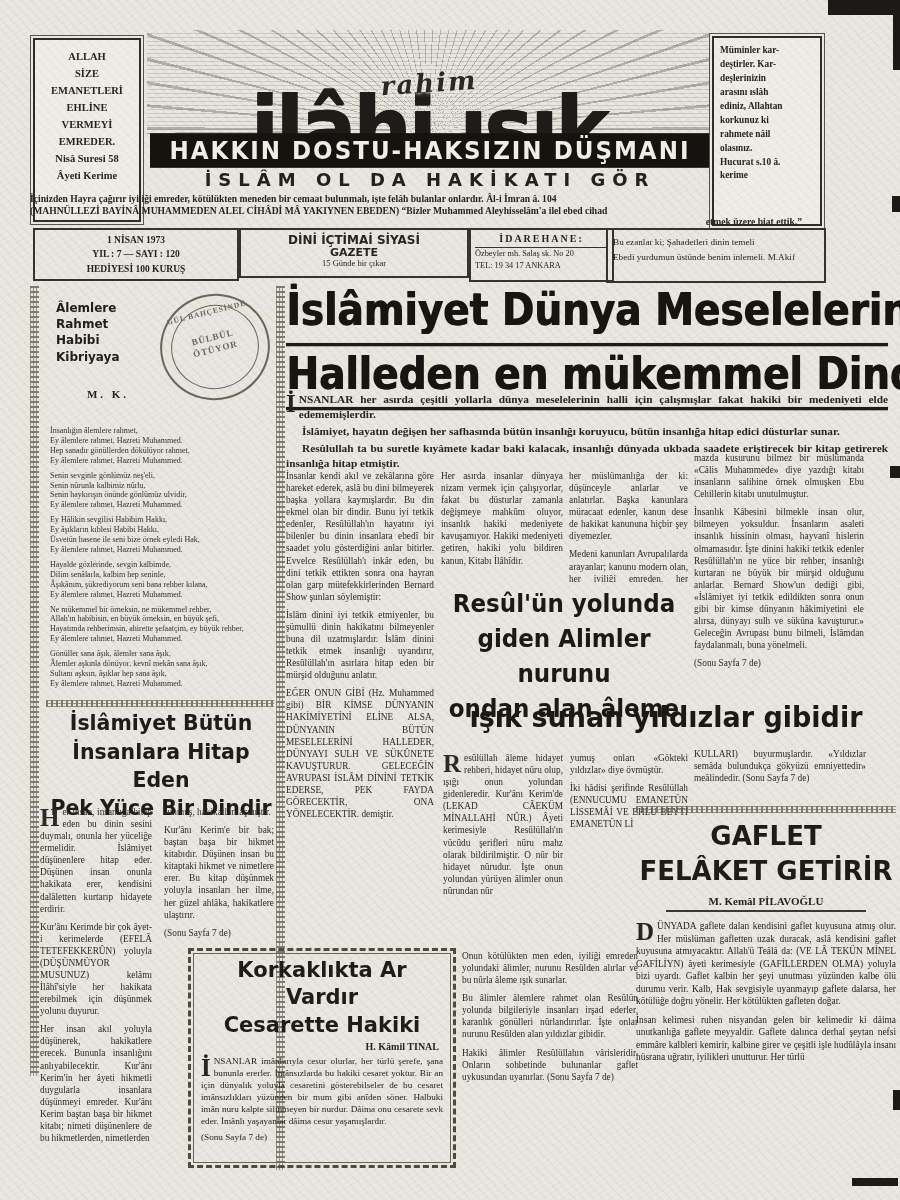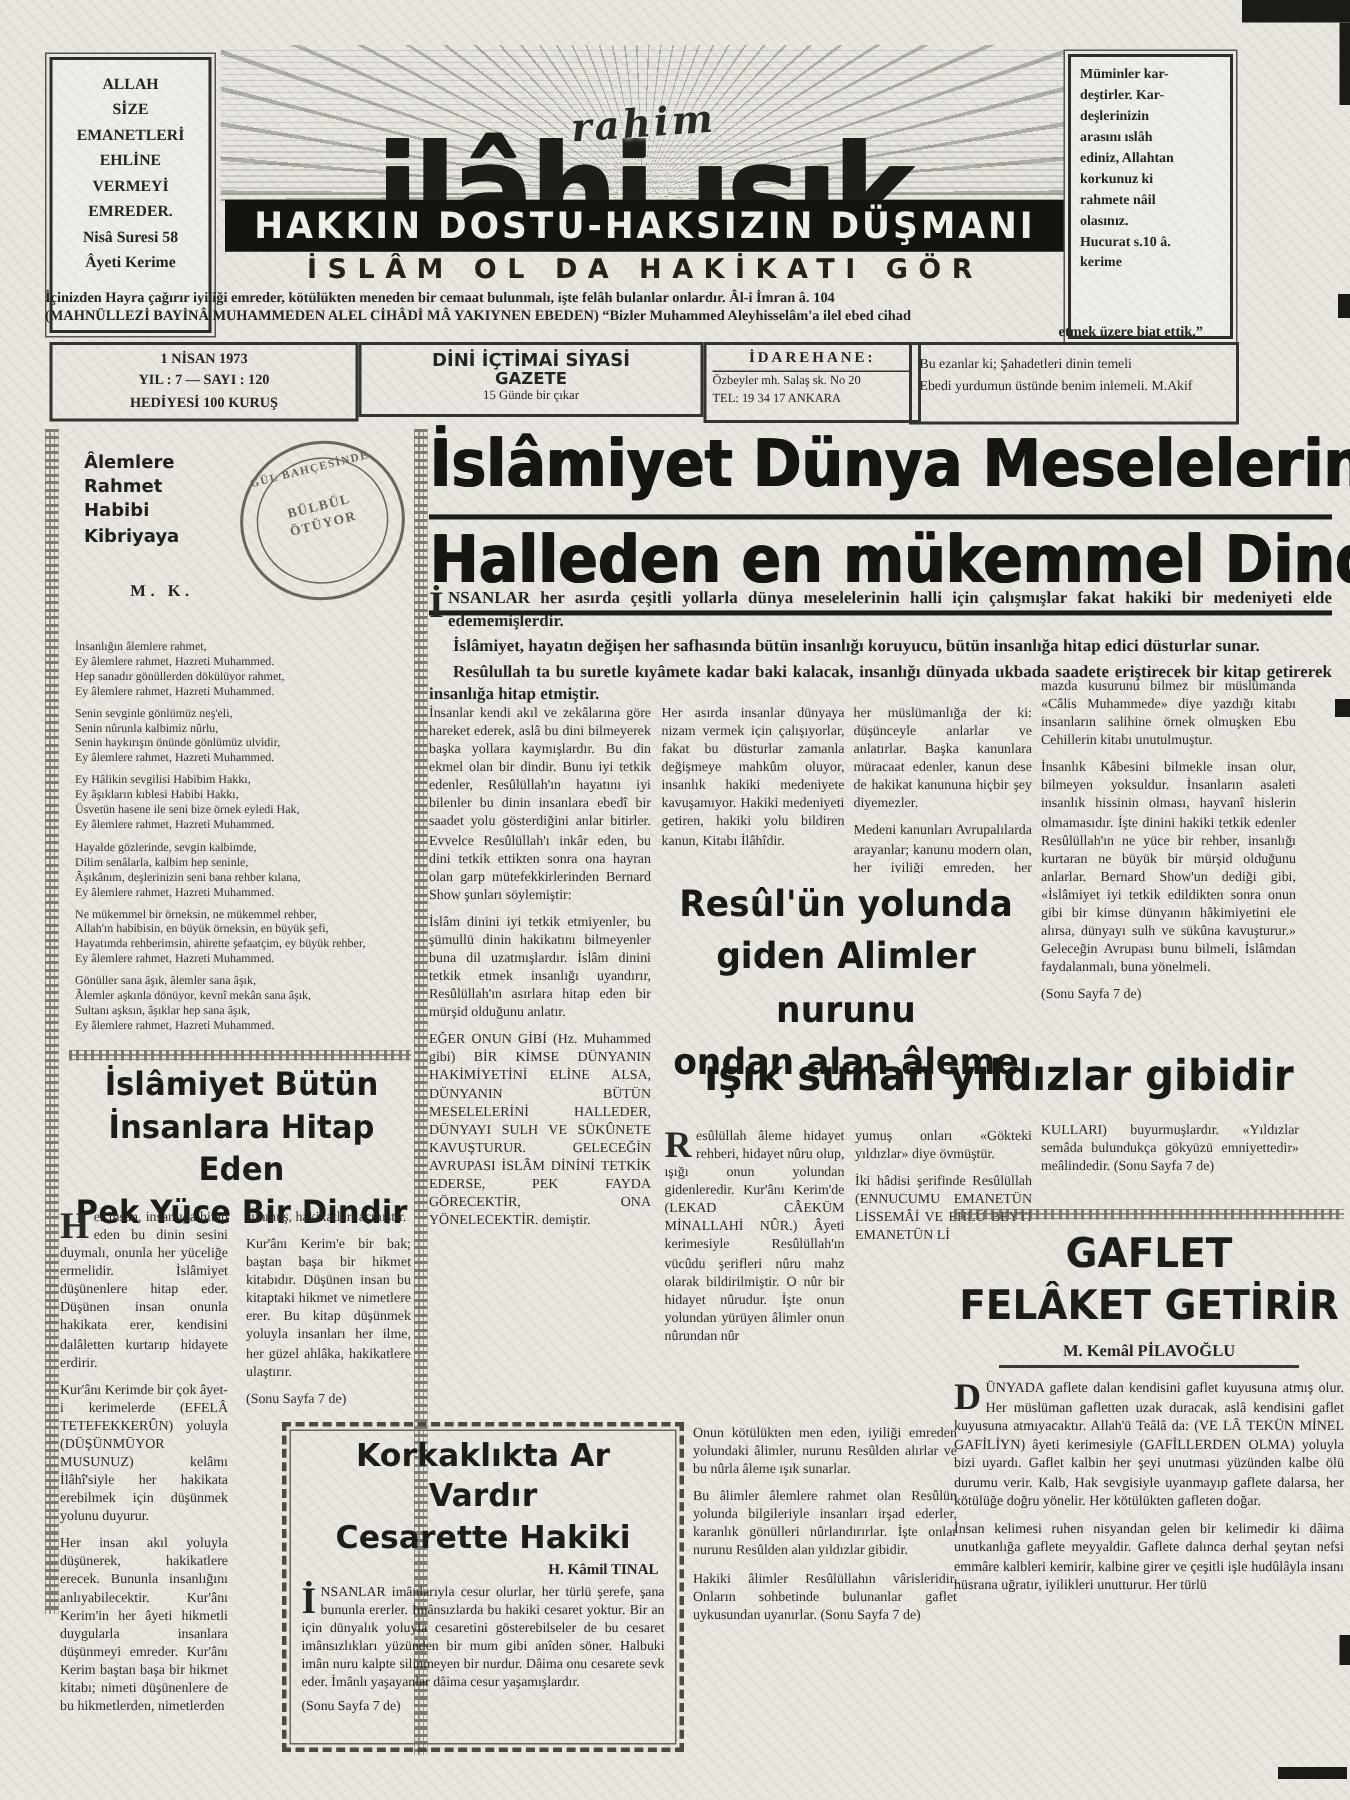--- a/index.html
+++ b/index.html
@@ -234,21 +234,21 @@
       <p>Senin sevginle gönlümüz neş'eli,
 Senin nûrunla kalbimiz nûrlu,
 Senin haykırışın önünde gönlümüz ulvidir,
 Ey âlemlere rahmet, Hazreti Muhammed.</p>
       <p>Ey Hâlikin sevgilisi Habibim Hakkı,
 Ey âşıkların kıblesi Habibi Hakkı,
 Üsvetün hasene ile seni bize örnek eyledi Hak,
 Ey âlemlere rahmet, Hazreti Muhammed.</p>
       <p>Hayalde gözlerinde, sevgin kalbimde,
 Dilim senâlarla, kalbim hep seninle,
-Âşıkânım, deşlerinizin seni bana rehber kılana,
+Âşıkânım, şükrediyorum seni bana rehber kılana,
 Ey âlemlere rahmet, Hazreti Muhammed.</p>
       <p>Ne mükemmel bir örneksin, ne mükemmel rehber,
 Allah'ın habibisin, en büyük örneksin, en büyük şefi,
 Hayatımda rehberimsin, ahirette şefaatçim, ey büyük rehber,
 Ey âlemlere rahmet, Hazreti Muhammed.</p>
       <p>Gönüller sana âşık, âlemler sana âşık,
 Âlemler aşkınla dönüyor, kevnî mekân sana âşık,
 Sultanı aşksın, âşıklar hep sana âşık,
 Ey âlemlere rahmet, Hazreti Muhammed.</p>
     </div>

